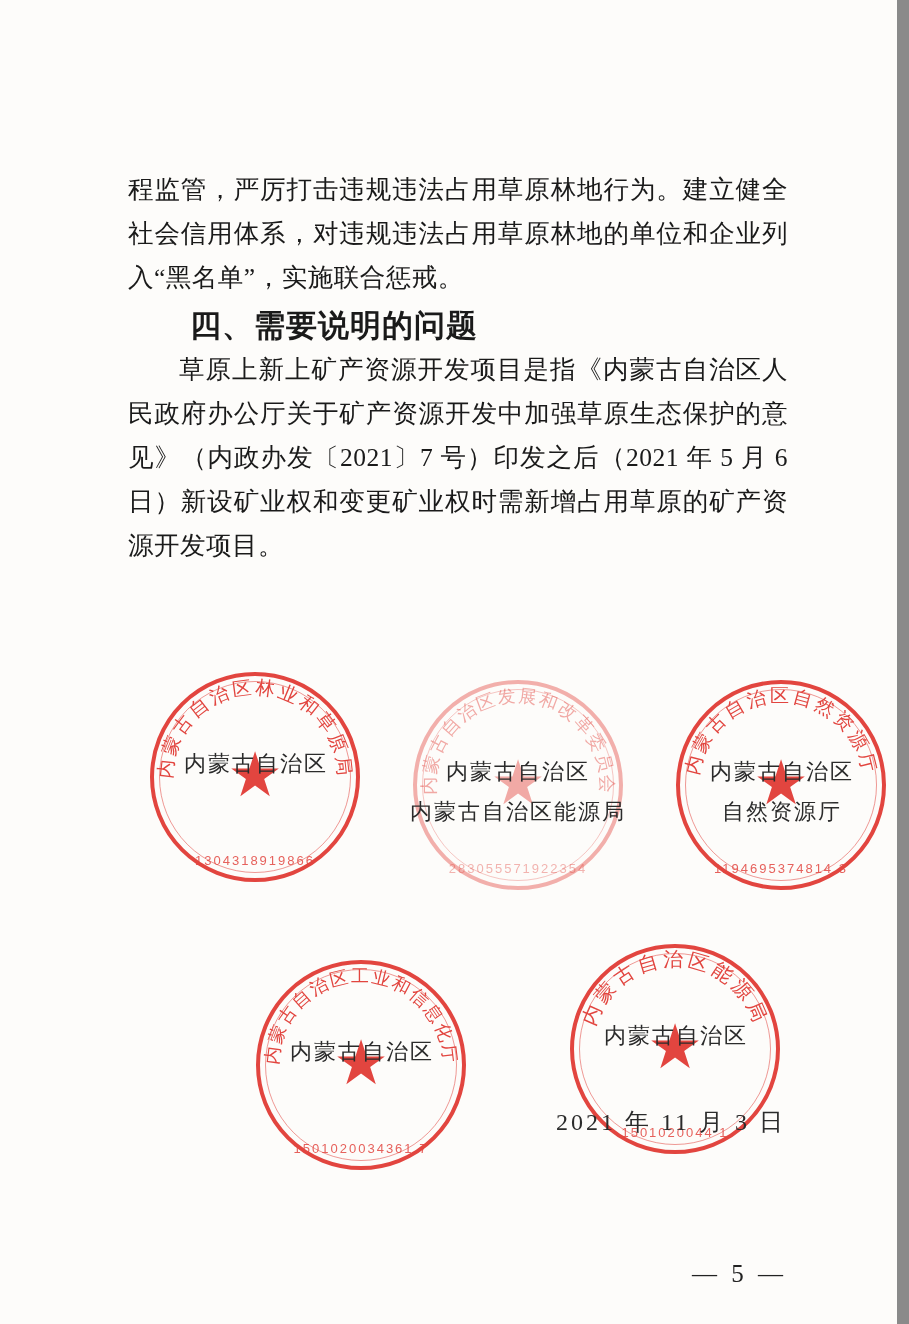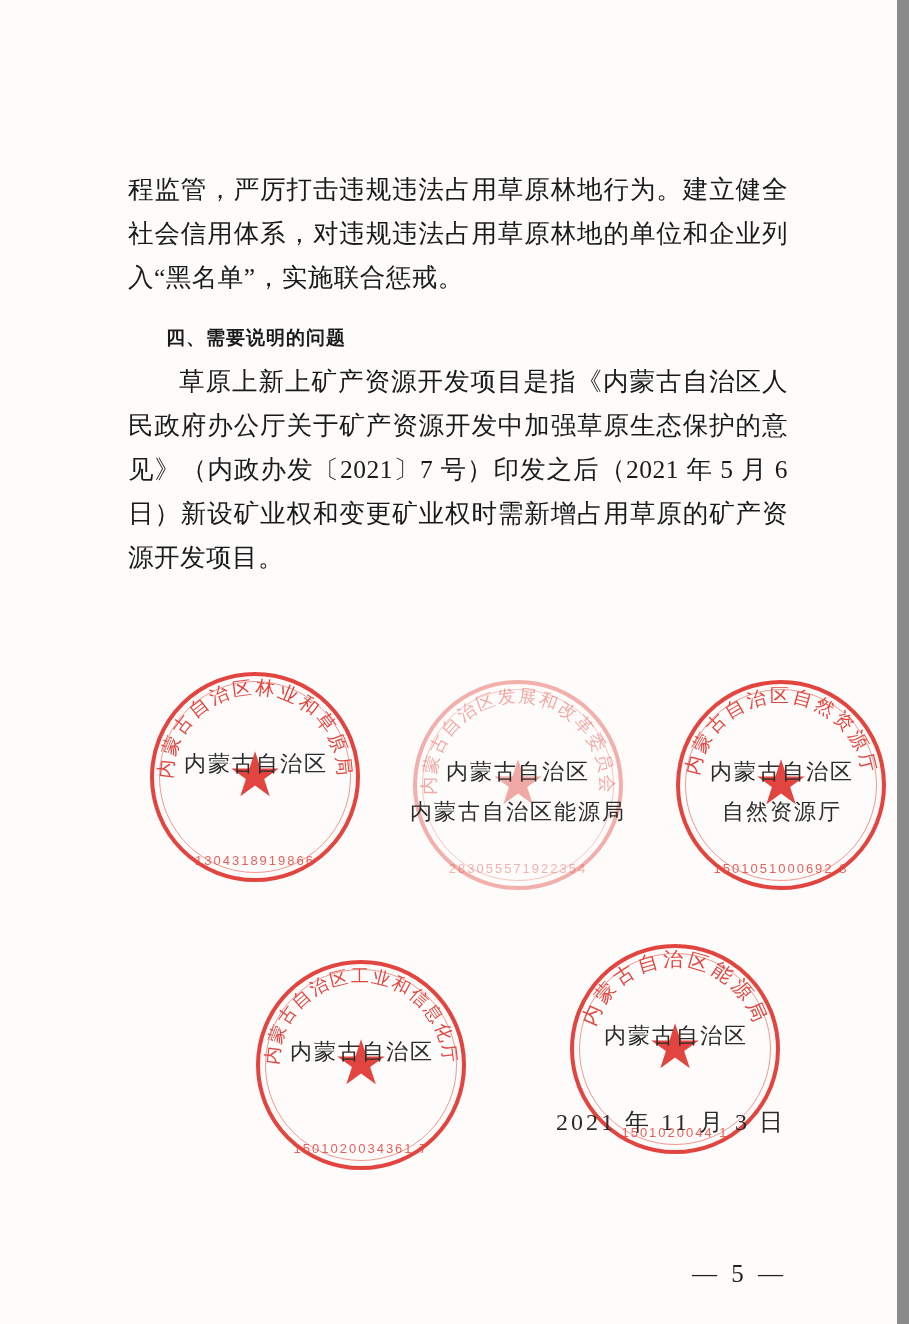--- a/index.html
+++ b/index.html
@@ -34,25 +34,25 @@
     text-align: justify;
     text-justify: inter-ideograph;
   }
   .para {
     margin: 0 0 0 0;
   }
   .para.indent {
     text-indent: 2em;
   }
   .heading {
-    margin: 16px 0 0 0;
+    margin: 4px 0 0 0;
     text-indent: 2em;
     font-weight: bold;
     font-family: "Liberation Sans", "DejaVu Sans", sans-serif;
-    font-size: 19px;
+    font-size: 31px;
     letter-spacing: 1px;
   }
   .gap {
     height: 40px;
   }
   .attach {
     text-indent: 3.1em;
     letter-spacing: 2.5px;
   }
 
@@ -201,21 +201,21 @@
         <div class="ring2"></div>
         <svg class="ringtext" viewBox="0 0 210 210">
           <defs>
               <path id="arc3" d="M 22,105 A 83,83 0 0 1 188,105" fill="none"></path>
             </defs>
           <text font-size="19" font-family="Liberation Sans, sans-serif" fill="#e2453f" letter-spacing="3">
             <textPath href="#arc3" startOffset="50%" text-anchor="middle">内蒙古自治区自然资源厅</textPath>
           </text>
         </svg>
         <div class="star">★</div>
-        <div class="arc-bottom">1501051000692 8</div>
+        <div class="arc-bottom">1194695374814 3</div>
       </div>
       <div class="seal-label" style="left:524px; top:80px;">
         <span class="l1">内蒙古自治区</span>
         <span class="l2">自然资源厅</span>
       </div>
 
       <div class="seal" style="left:128px; top:288px;">
         <div class="ring"></div>
         <div class="ring2"></div>
         <svg class="ringtext" viewBox="0 0 210 210">

